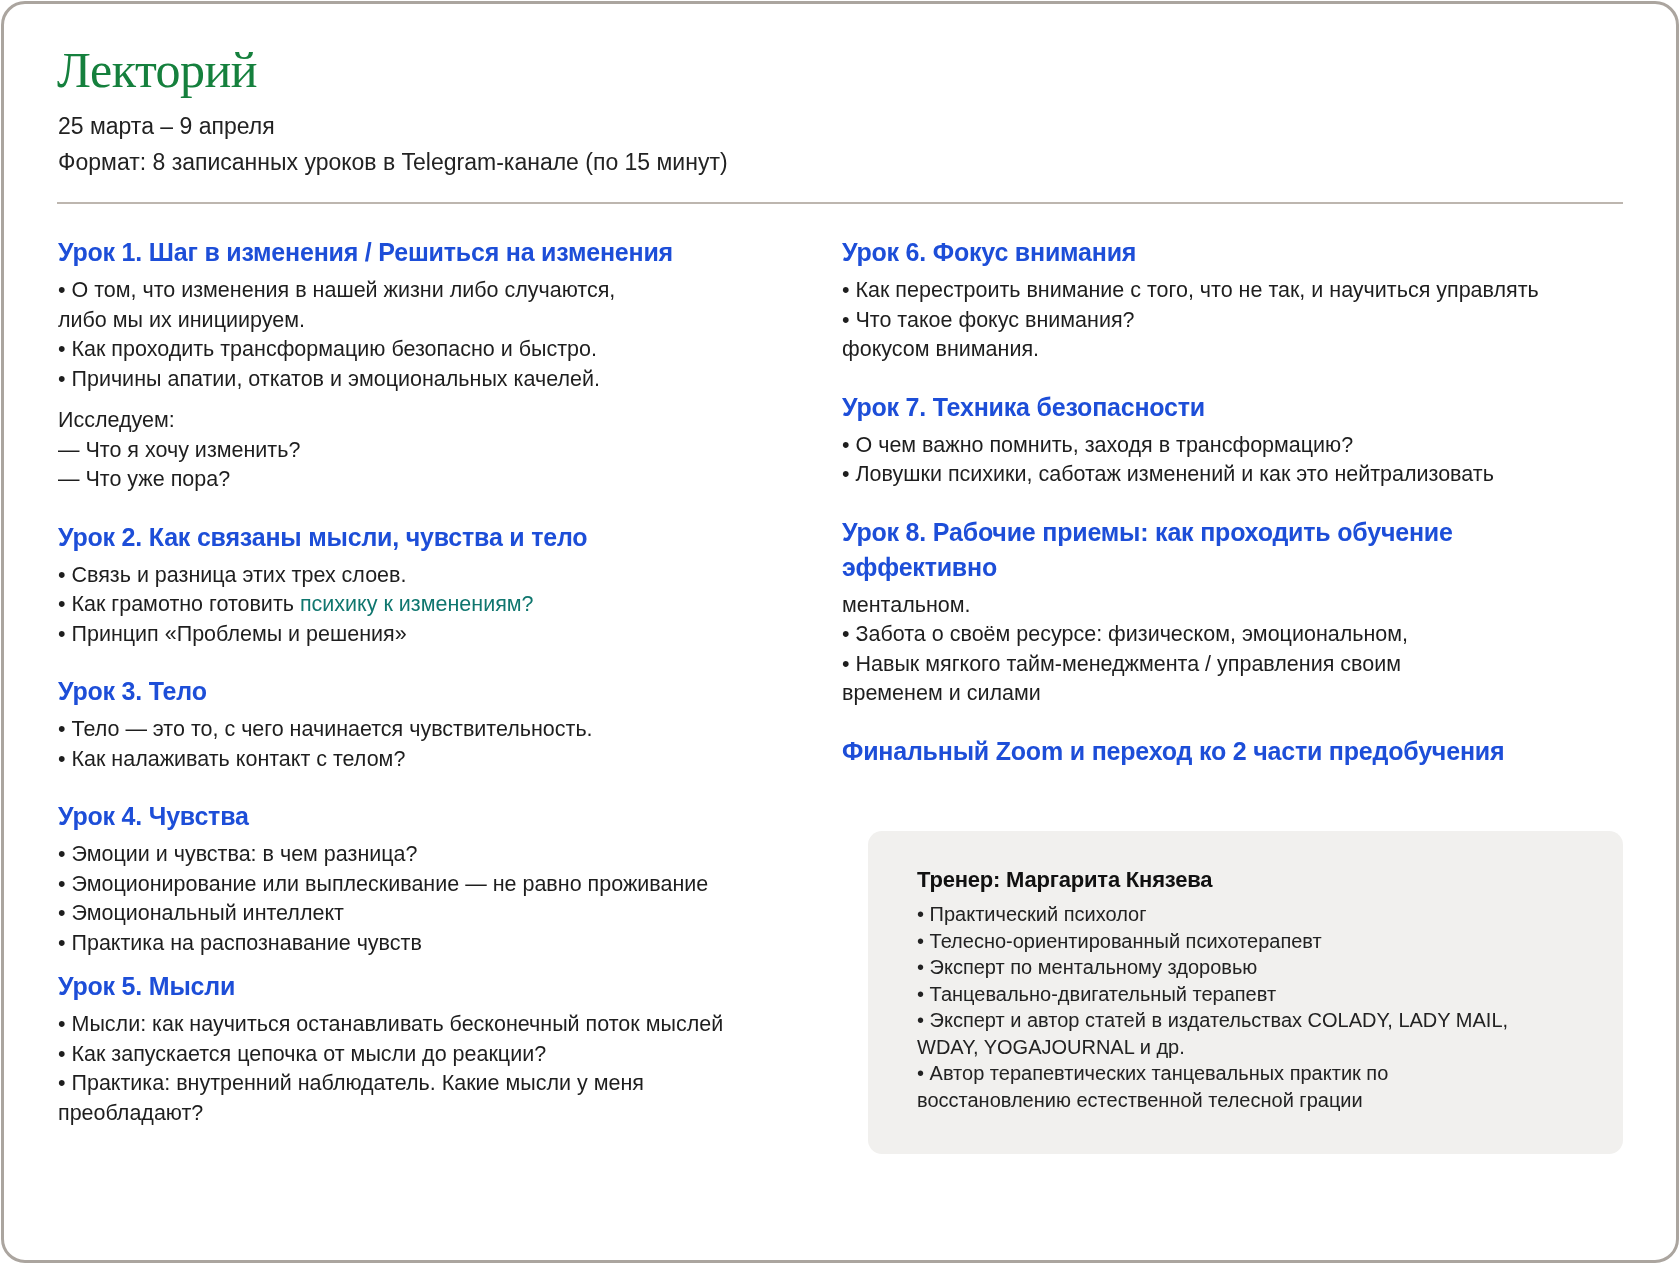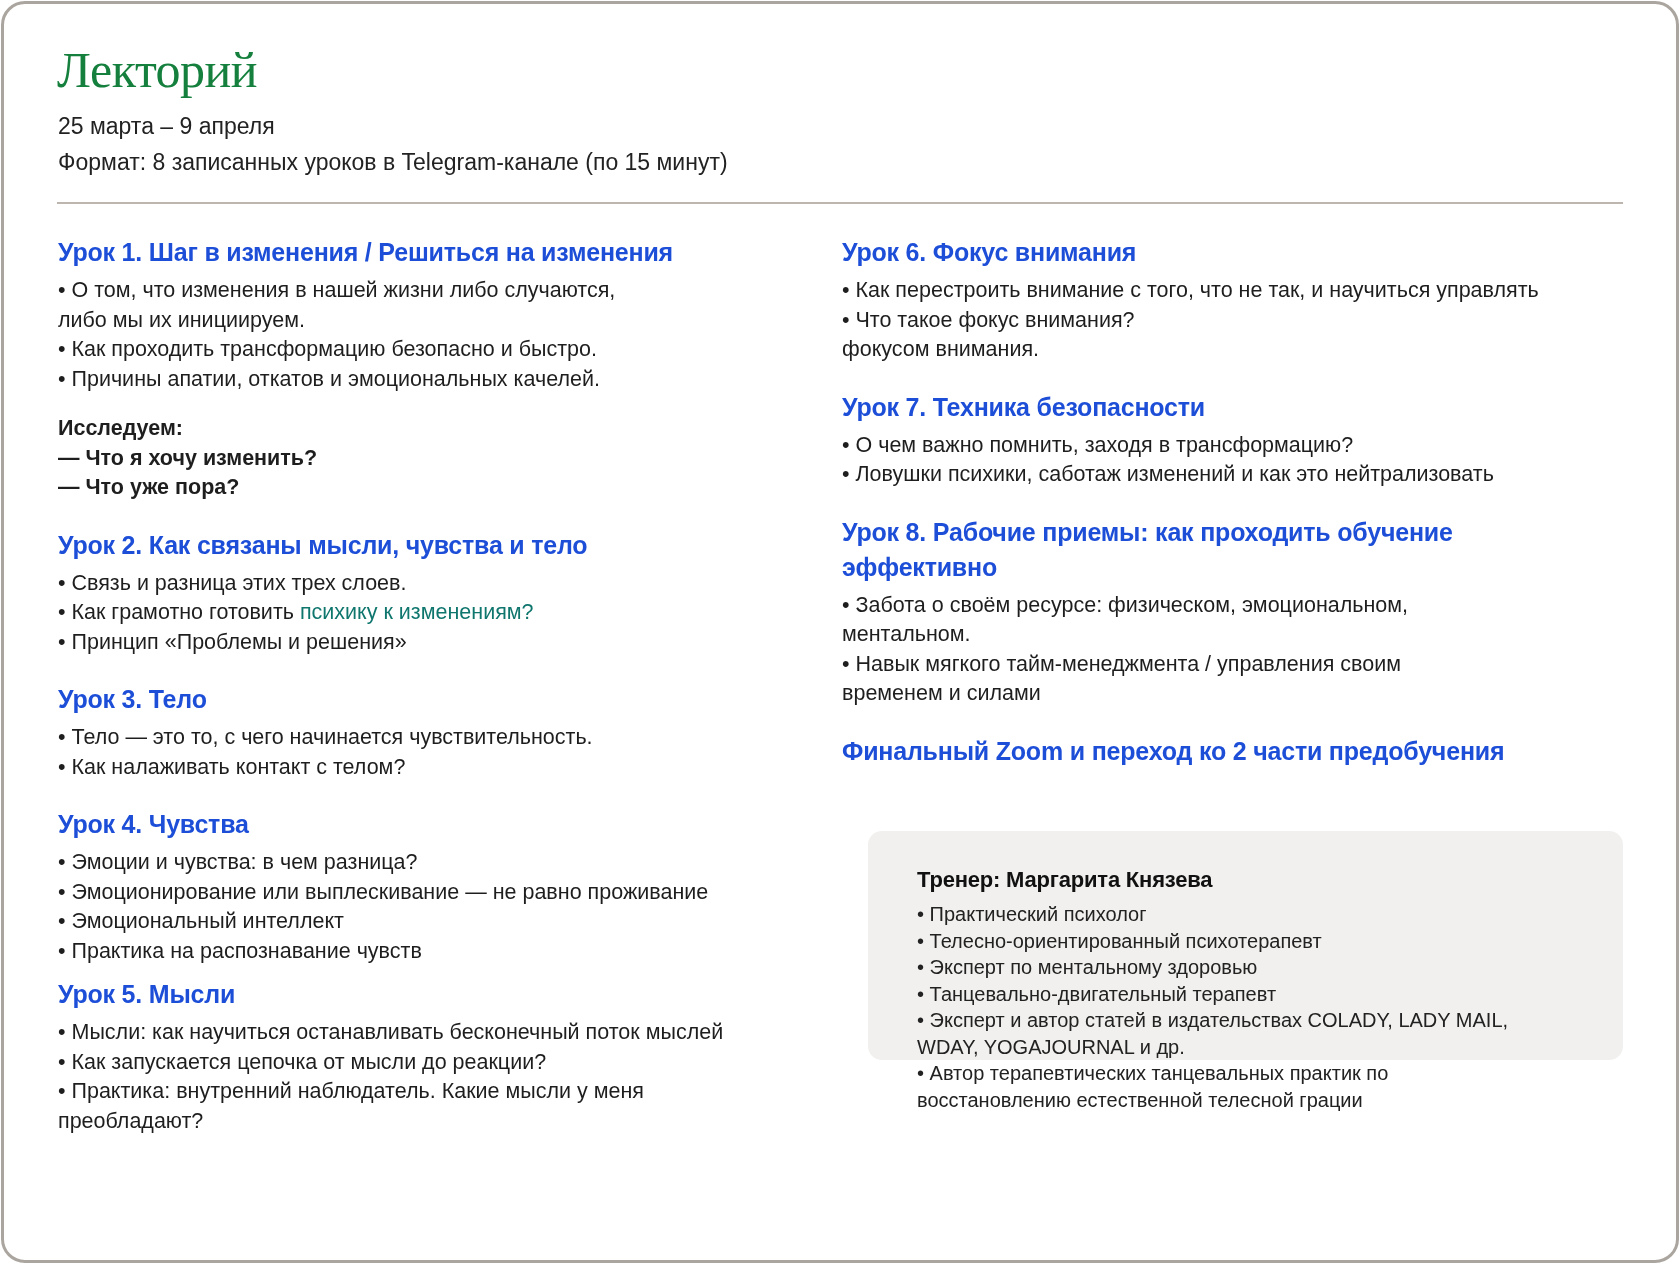--- a/index.html
+++ b/index.html
@@ -13,33 +13,33 @@
   .meta { position: absolute; left: 58px; top: 108px; font-size: 23px; line-height: 36px; color: #222; }
   .meta div { white-space: nowrap; }
   .divider { position: absolute; left: 57px; top: 202px; width: 1566px; height: 2px; background: #bdb6af; }
   .col { position: absolute; top: 235px; }
   .col-left { left: 58px; width: 790px; }
   .col-right { left: 842px; width: 770px; }
   .lesson { margin: 0 0 0 0; }
   .lesson h2 { margin: 0; font-size: 25px; line-height: 35px; font-weight: bold; color: #1d4ed8; letter-spacing: -0.2px; }
   .lesson ul { list-style: none; margin: 6px 0 0 0; padding: 0; }
   .lesson li { font-size: 21.5px; line-height: 29.5px; color: #1e1e1e; }
-  .lesson .explore { margin-top: 20px; font-size: 21.5px; line-height: 29.5px; font-weight: bold; }
+  .lesson .explore { margin-top: 12px; font-size: 21.5px; line-height: 29.5px; }
   .lesson .explore div { font-size: 21.5px; line-height: 29.5px; }
   .accent { color: #0f766e; }
   #l1 { }
   #l2 { margin-top: 25px; }
   #l3 { margin-top: 25px; }
   #l4 { margin-top: 25px; }
   #l5 { margin-top: 11px; }
   #l6 { }
   #l7 { margin-top: 25px; }
   #l8 { margin-top: 25px; }
   #final { margin-top: 25px; }
-  .trainer { position: absolute; left: 868px; top: 831px; width: 755px; height: 229px;
+  .trainer { position: absolute; left: 868px; top: 831px; width: 755px; height: 323px;
              background: #f1f0ee; border-radius: 14px; }
   .trainer h3 { position: absolute; left: 49px; top: 34px; margin: 0; font-size: 22px; line-height: 30px;
                 font-weight: bold; color: #111; letter-spacing: -0.2px; }
   .trainer ul { position: absolute; left: 49px; top: 70px; margin: 0; padding: 0; list-style: none; width: 680px; }
   .trainer li { font-size: 20px; line-height: 26.5px; color: #222; }
 </style>
 </head>
 <body>
 
 <div class="frame"></div>
@@ -119,22 +119,22 @@
     <h2>Урок 7. Техника безопасности</h2>
     <ul>
       <li>• О чем важно помнить, заходя в трансформацию?</li>
       <li>• Ловушки психики, саботаж изменений и как это нейтрализовать</li>
     </ul>
   </section>
 
   <section class="lesson" id="l8">
     <h2><span>Урок 8. Рабочие приемы: как проходить обучение</span><br><span>эффективно</span></h2>
     <ul>
+      <li>ментальном.</li>
       <li>• Забота о своём ресурсе: физическом, эмоциональном,</li>
-      <li>ментальном.</li>
       <li>• Навык мягкого тайм-менеджмента / управления своим</li>
       <li>временем и силами</li>
     </ul>
   </section>
 
   <section class="lesson" id="final">
     <h2>Финальный Zoom и переход ко 2 части предобучения</h2>
   </section>
 </div>
 

